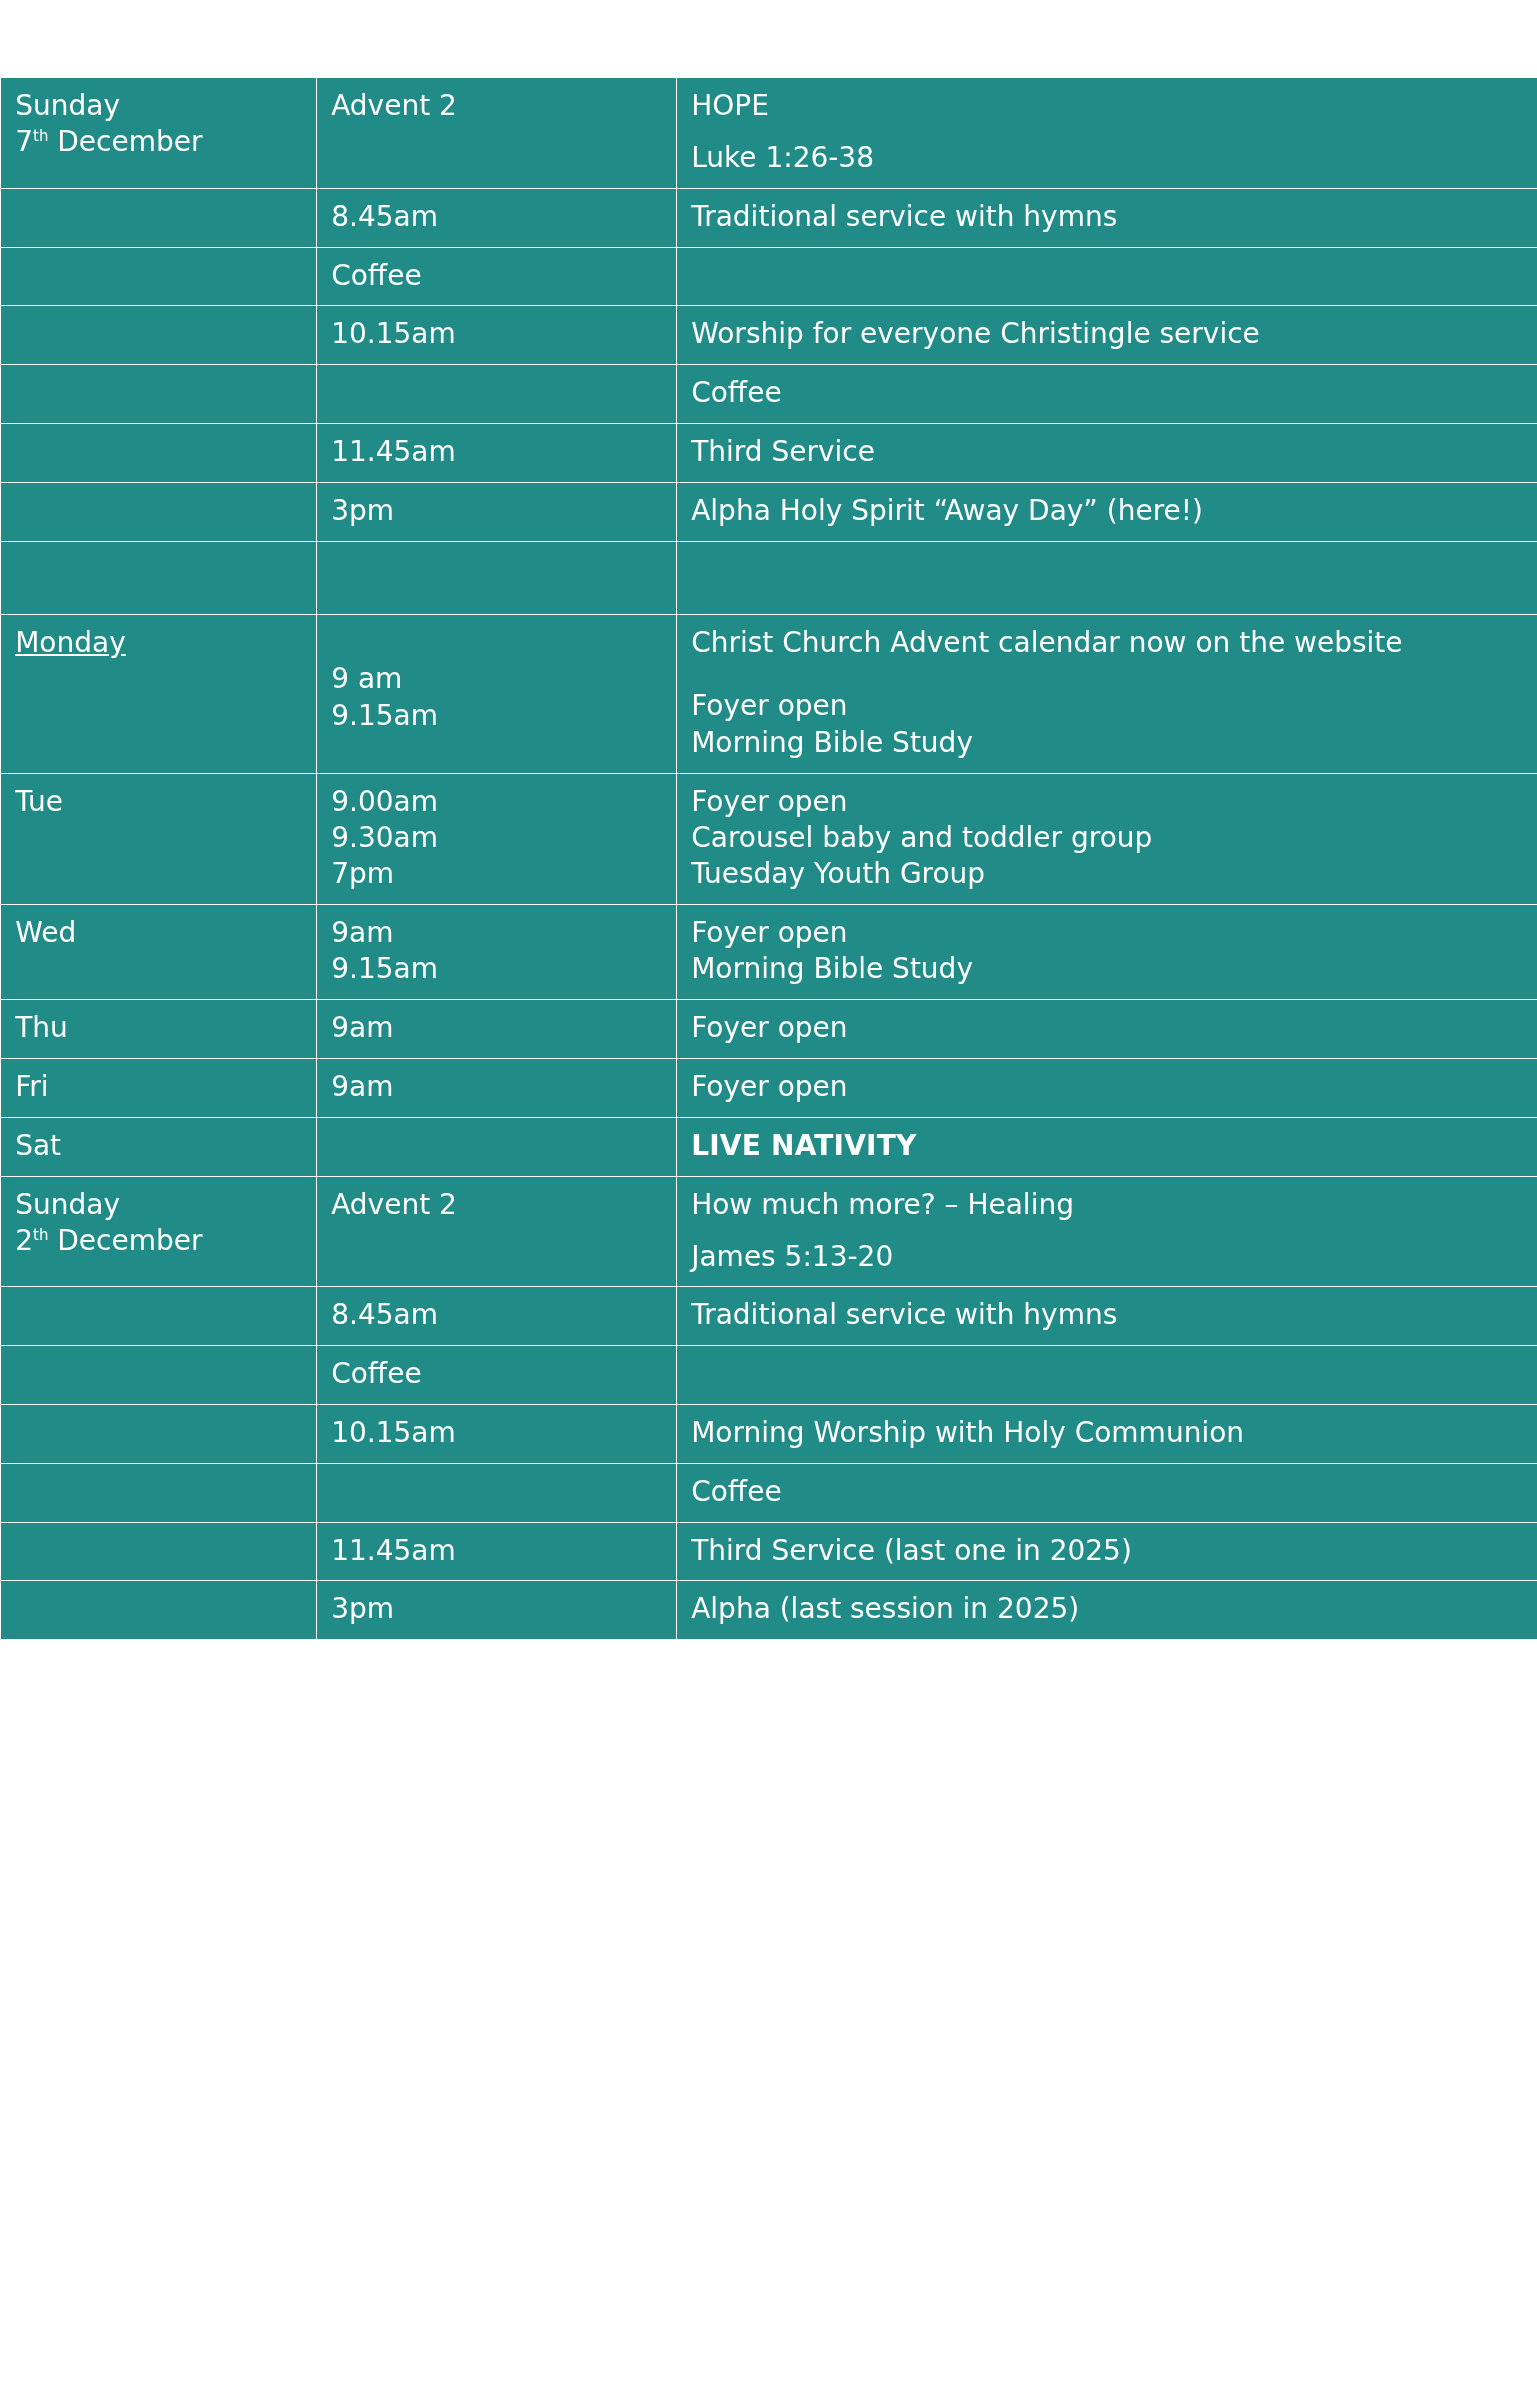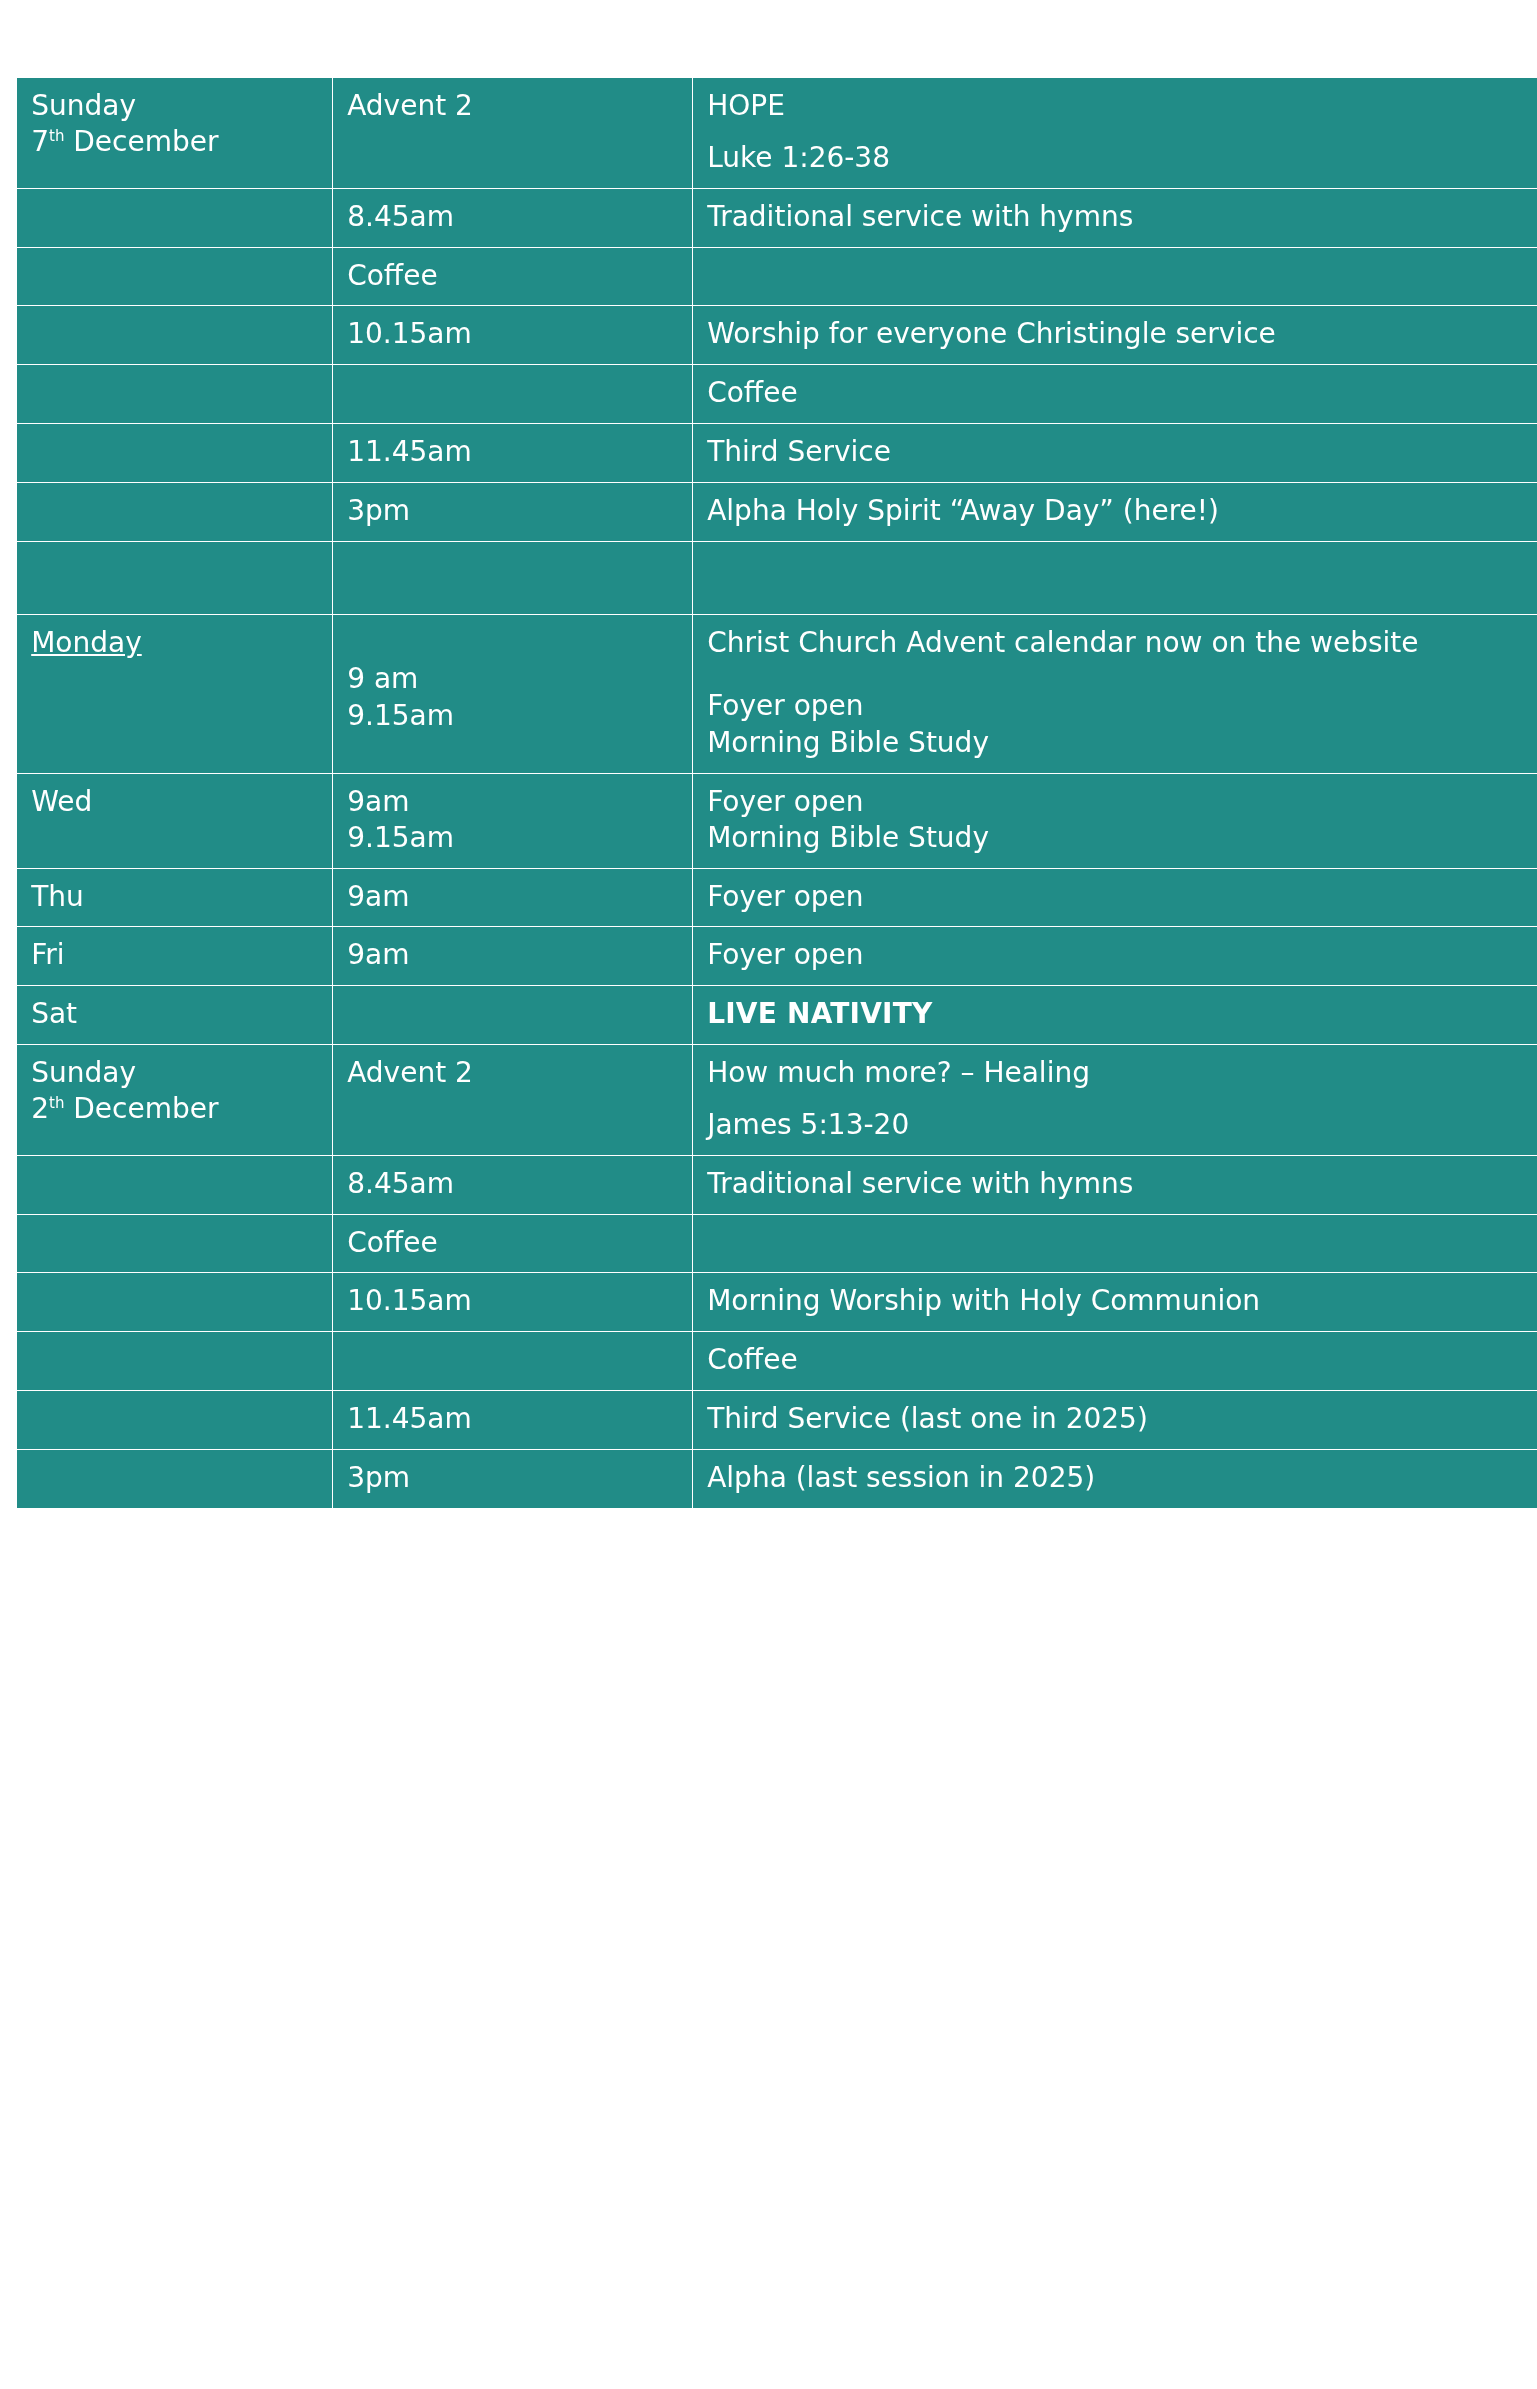--- a/index.html
+++ b/index.html
@@ -10,21 +10,21 @@
   body {
     width: 1537px;
     min-height: 2389px;
     font-family: "DejaVu Sans", sans-serif;
   }
   .page {
     width: 1537px;
     min-height: 2389px;
     background: #ffffff;
     box-sizing: border-box;
-    padding: 77px 0 0 16px;
+    padding: 77px 0 0 0;
   }
   table.schedule {
     border-collapse: collapse;
     table-layout: fixed;
     width: 1536px;
     margin: 0;
     background: #218c87;
   }
   table.schedule td {
     background: #218c87;
@@ -141,20 +141,29 @@
 9.15am</span>
         </td>
         <td class="event-cell">
           <span class="mon-event-block">Christ Church Advent calendar now on the website</span>
           <span class="mon-event-spacer"></span>
           <span class="mon-event-block pre-line">Foyer open
 Morning Bible Study</span>
         </td>
       </tr>
 
+      <tr>
+        <td class="day-cell"><span>Tue</span></td>
+        <td class="time-cell"><span class="pre-line">9.00am
+9.30am
+7pm</span></td>
+        <td class="event-cell"><span class="pre-line">Foyer open
+Carousel baby and toddler group
+Tuesday Youth Group</span></td>
+      </tr>
 
       <tr>
         <td class="day-cell"><span>Wed</span></td>
         <td class="time-cell"><span class="pre-line">9am
 9.15am</span></td>
         <td class="event-cell"><span class="pre-line">Foyer open
 Morning Bible Study</span></td>
       </tr>
 
       <tr>

